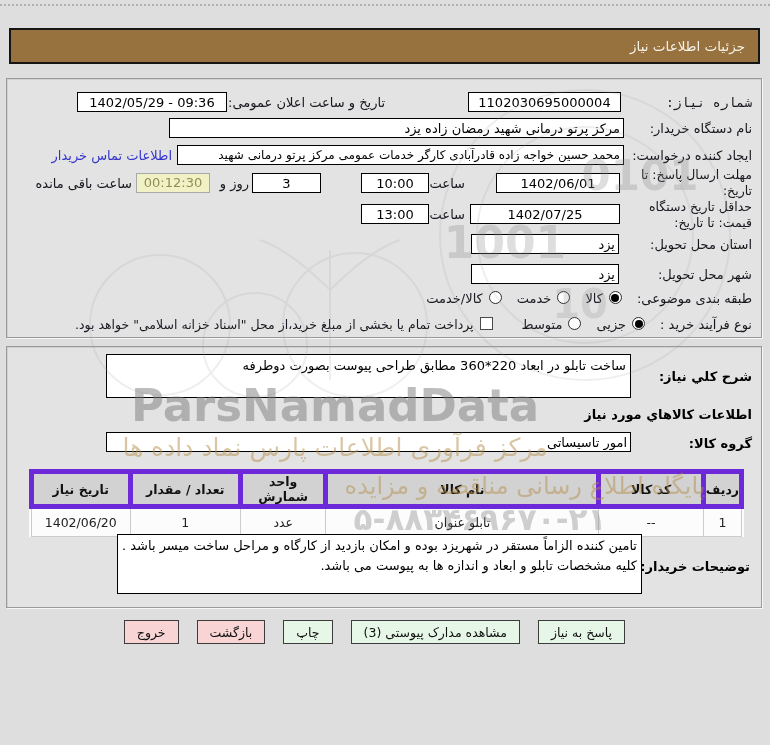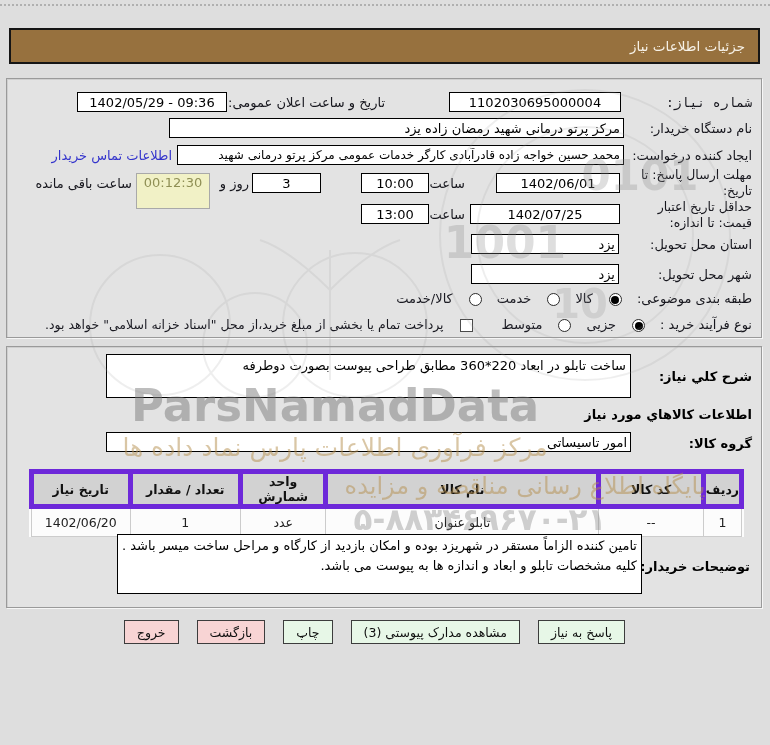--- a/index.html
+++ b/index.html
@@ -32,27 +32,27 @@
   .bold { font-weight: bold; color: #000; }
   .inp, .t-area {
     position: absolute; background: #fff; border: 1px solid #000;
     font-family: "DejaVu Sans", sans-serif; font-size: 13px; color: #000;
   }
   .inp { height: 20px; padding: 0 3px; }
   .inp.center { text-align: center; direction: ltr; }
   .inp.rtl-val { text-align: right; direction: rtl; }
   .t-area { resize: none; overflow: hidden; padding: 1px 4px; line-height: 1.55; text-align: right; direction: rtl; }
   .countdown {
-    position: absolute; height: 36px; width: 74px;
+    position: absolute; height: 20px; width: 74px;
     background: #f1f1c6; border: 1px solid #a9a9a9;
     color: #8f8f55; text-align: center; direction: ltr; line-height: 18px; font-size: 13px;
   }
   a.contact-link { position: absolute; color: #3333cc; text-decoration: none; }
   .choice-row { position: absolute; display: flex; align-items: center; gap: 15px; }
-  .choice { display: flex; align-items: flex-end; gap: 16px; }
+  .choice { display: flex; align-items: flex-start; gap: 6px; }
   .radio {
     width: 13px; height: 13px; border-radius: 50%;
     border: 1.5px solid #2b2b2b; background: #fff; position: relative; flex: 0 0 auto;
   }
   .radio.selected::after {
     content: ""; position: absolute; inset: 1.5px; border-radius: 50%; background: #000;
   }
   .checkbox { width: 13px; height: 13px; border: 1px solid #4a4a4a; background: #fff; flex: 0 0 auto; }
   .chk-text { font-size: 12.5px; }
   table.goods {
@@ -79,42 +79,42 @@
 
 <div class="dotted-rule"></div>
 
 <div class="title-bar">
   <span>جزئیات اطلاعات نیاز</span>
 </div>
 
 <div class="panel panel1">
 
   <span class="lbl" style="right:9px; top:16px;font-family:Liberation Mono, monospace;">شماره نیاز:</span>
-  <input class="inp center" style="right: 140px; top: 13px; width: 172px;" readonly="" value="1102030695000004">
+  <input class="inp center" style="right: 140px; top: 13px; width: 153px;" readonly="" value="1102030695000004">
 
   <span class="lbl" style="right:376px; top:16px;">تاریخ و ساعت اعلان عمومی:</span>
   <input class="inp center" style="right: 534px; top: 13px; width: 150px;" readonly="" value="1402/05/29 - 09:36">
 
   <span class="lbl" style="right:9px; top:42px;">نام دستگاه خریدار:</span>
   <input class="inp rtl-val" style="right: 137px; top: 39px; width: 455px;" readonly="" value="مرکز پرتو درمانی شهید رمضان زاده یزد">
 
   <span class="lbl" style="right:9px; top:69px;">ایجاد کننده درخواست:</span>
   <input class="inp rtl-val" style="right: 137px; top: 66px; width: 447px; font-size: 12px;" readonly="" value="محمد حسین خواجه زاده قادرآبادی کارگر خدمات عمومی مرکز پرتو درمانی شهید">
   <a href="#" class="contact-link" style="right:589px; top:69px;">اطلاعات تماس خریدار</a>
 
   <span class="lbl wrap" style="right:9px; top:88px; width:125px;">مهلت ارسال پاسخ: تا تاریخ:</span>
   <input class="inp center" style="right: 141px; top: 94px; width: 124px;" readonly="" value="1402/06/01">
   <span class="lbl" style="right:296px; top:97px;">ساعت</span>
   <input class="inp center" style="right: 332px; top: 94px; width: 68px;" readonly="" value="10:00">
   <input class="inp center" style="right: 440px; top: 94px; width: 69px;" readonly="" value="3">
   <span class="lbl" style="right:512px; top:97px;">روز و</span>
   <div class="countdown" style="right:551px; top:94px;">00:12:30</div>
   <span class="lbl" style="right:629px; top:97px;">ساعت باقی مانده</span>
 
-  <span class="lbl wrap" style="right:9px; top:120px; width:120px;">حداقل تاریخ اعتبار قیمت: تا اندازه:</span>
+  <span class="lbl wrap" style="right:9px; top:120px; width:120px;">حداقل تاریخ دستگاه قیمت: تا تاریخ:</span>
   <input class="inp center" style="right: 141px; top: 125px; width: 150px;" readonly="" value="1402/07/25">
   <span class="lbl" style="right:296px; top:128px;">ساعت</span>
   <input class="inp center" style="right: 332px; top: 125px; width: 68px;" readonly="" value="13:00">
 
   <span class="lbl" style="right:9px; top:158px;">استان محل تحویل:</span>
   <input class="inp rtl-val" style="right: 142px; top: 155px; width: 148px;" readonly="" value="یزد">
 
   <span class="lbl" style="right:9px; top:188px;">شهر محل تحویل:</span>
   <input class="inp rtl-val" style="right: 142px; top: 185px; width: 148px;" readonly="" value="یزد">
 

